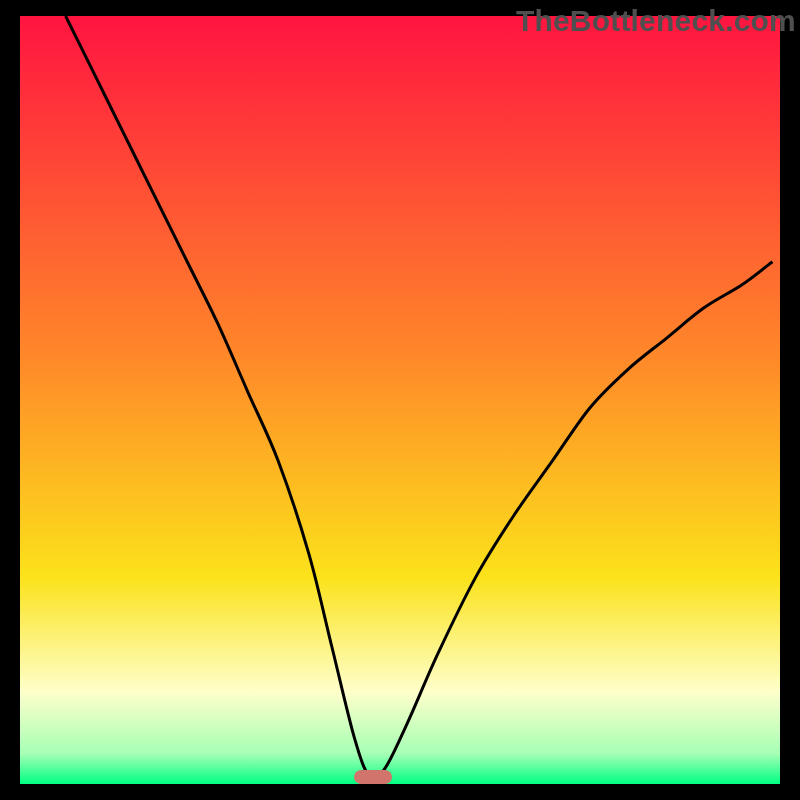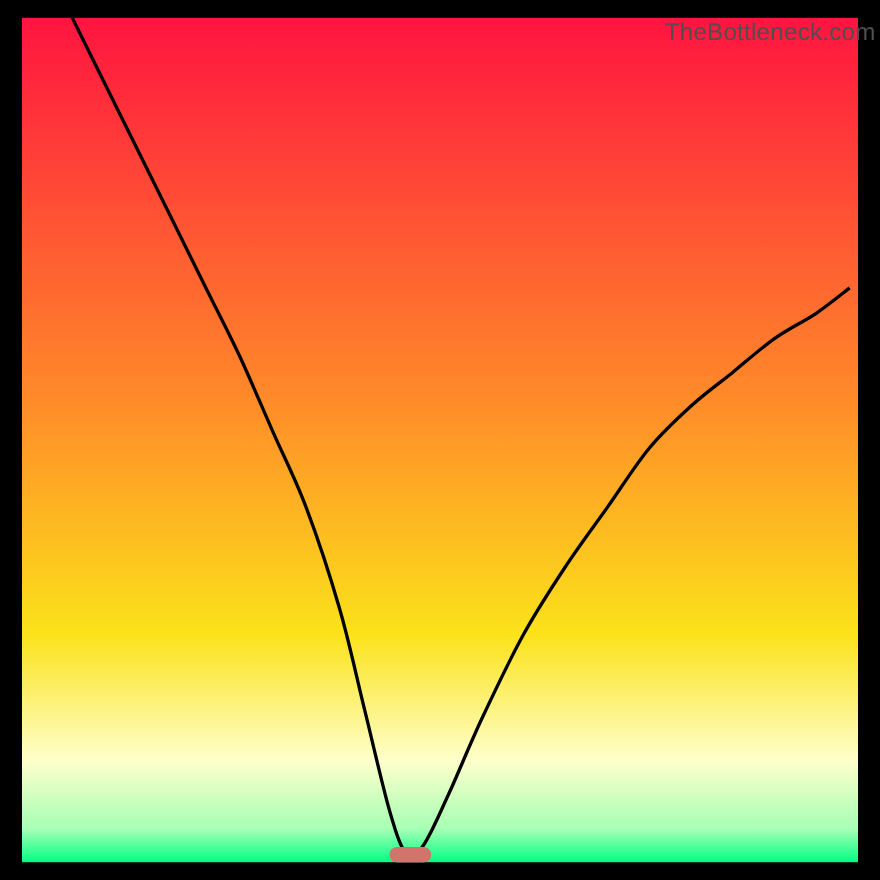--- a/index.html
+++ b/index.html
@@ -23,25 +23,25 @@
     top: 16px;
     width: 760px;
     height: 768px;
   }
   .gradient-bg {
     position: absolute;
     left: 0; top: 0; width: 100%; height: 100%;
   }
   .watermark {
     position: absolute;
-    top: 16px;
+    top: 4px;
     right: 4px;
     color: #4f4f4f;
-    font-size: 22px;
-    font-weight: 400;
+    font-size: 30px;
+    font-weight: 700;
     letter-spacing: 0.2px;
   }
   .curve-layer {
     position: absolute;
     left: 0; top: 0; width: 100%; height: 100%;
   }
   .marker {
     position: absolute;
     height: 14px;
     border-radius: 7px;

